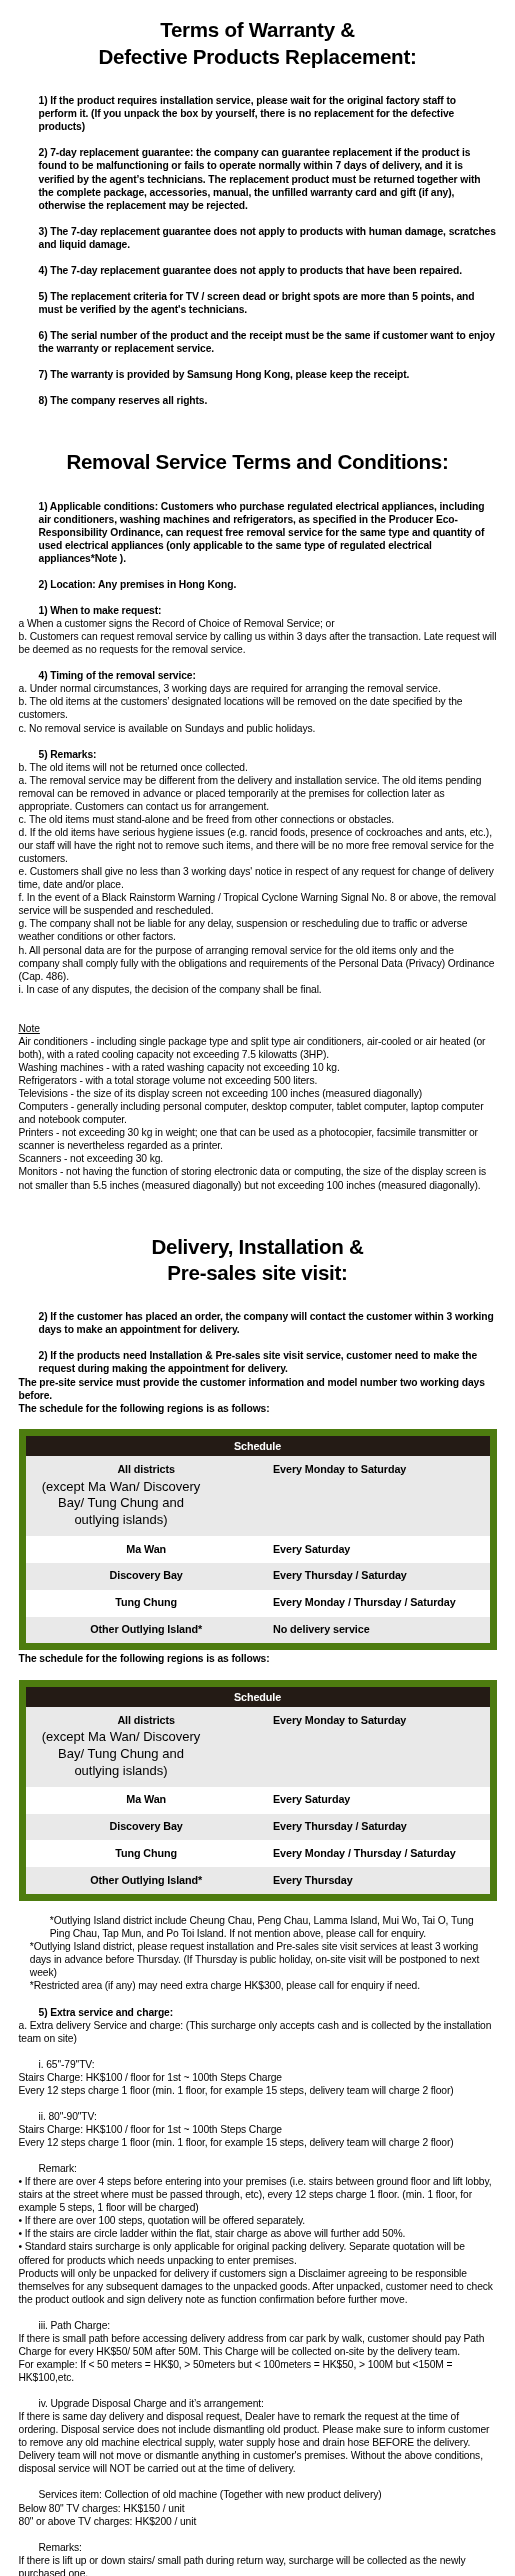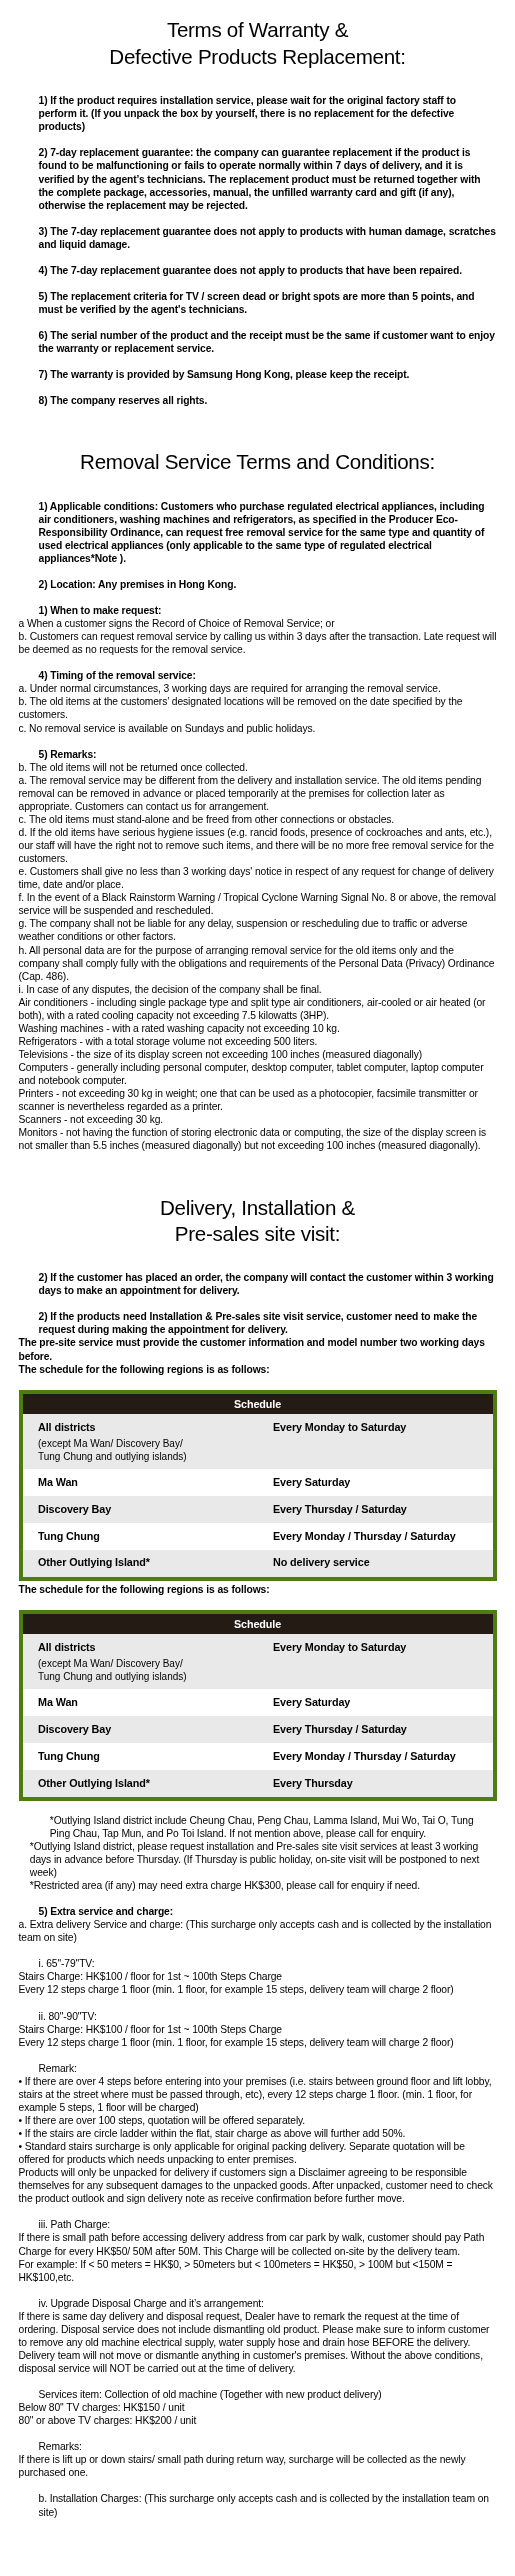--- a/index.html
+++ b/index.html
@@ -8,21 +8,21 @@
     width: 515px;
     min-height: 3533px;
     margin: 0 auto;
     padding: 13.4px 18.5px 41px 18.5px;
     background: #ffffff;
     color: #000000;
     font-family: "Liberation Sans", "DejaVu Sans", sans-serif;
   }
   .doc-title {
     font-size: 20.6px;
-    font-weight: 400;
+    font-weight: 700;
     line-height: 1.28;
     text-align: center;
     margin: 42px 0 24px 0;
     letter-spacing: -0.3px;
   }
   .doc-section.first .doc-title { margin-top: 4.1px; }
   .title-line { display: block; }
   p {
     font-size: 10.3px;
     line-height: 1.27;
@@ -34,46 +34,46 @@
   p.bp, p.bl { font-weight: 700; }
   p.nt {
     margin-top: 26px;
     text-decoration: underline;
   }
   p.fnp, p.fnl { padding-left: 11.3px; }
   table.sched {
     width: 100%;
     border-collapse: collapse;
     margin: 14.4px 0 2.1px 0;
-    border: 4px solid #4d7c0f;
+    border: 7px solid #4d7c0f;
   }
   table.sched th {
     background: #241b15;
     color: #ffffff;
     font-size: 10.8px;
     font-weight: 700;
     text-align: center;
     padding: 4.1px 5.2px;
     letter-spacing: -0.1px;
   }
   table.sched td {
     font-size: 10.8px;
     font-weight: 700;
     vertical-align: top;
     padding: 6.7px 6.2px 6.7px 15.5px;
     line-height: 1.25;
     letter-spacing: -0.1px;
   }
   table.sched tbody tr:nth-child(odd) { background: #e9e9e9; }
   table.sched tbody tr:nth-child(even) { background: #ffffff; }
-  td.region-cell { width: 50%; }
+  td.region-cell { width: 50%; text-align: center; }
   td.days-cell { width: 50%; }
   .sub {
     display: block;
-    font-size: 10px;
+    font-size: 13px;
     font-weight: 400;
     line-height: 1.3;
     margin-top: 2.1px;
     max-width: 160px;
     letter-spacing: 0;
   }
 </style>
 </head>
 <body>
 
@@ -108,20 +108,21 @@
       <p class="bp">5) Remarks:</p>
       <p class="nl">b. The old items will not be returned once collected.</p>
       <p class="nl">a. The removal service may be different from the delivery and installation service. The old items pending removal can be removed in advance or placed temporarily at the premises for collection later as appropriate. Customers can contact us for arrangement.</p>
       <p class="nl">c. The old items must stand-alone and be freed from other connections or obstacles.</p>
       <p class="nl">d. If the old items have serious hygiene issues (e.g. rancid foods, presence of cockroaches and ants, etc.), our staff will have the right not to remove such items, and there will be no more free removal service for the customers.</p>
       <p class="nl">e. Customers shall give no less than 3 working days' notice in respect of any request for change of delivery time, date and/or place.</p>
       <p class="nl">f.   In the event of a Black Rainstorm Warning / Tropical Cyclone Warning Signal No. 8 or above, the removal service will be suspended and rescheduled.</p>
       <p class="nl">g. The company shall not be liable for any delay, suspension or rescheduling due to traffic or adverse weather conditions or other factors.</p>
       <p class="nl">h. All personal data are for the purpose of arranging removal service for the old items only and the company shall comply fully with the obligations and requirements of the Personal Data (Privacy) Ordinance (Cap. 486).</p>
       <p class="nl">i. In case of any disputes, the decision of the company shall be final.</p>
+      <p class="nt">Note</p>
       <p class="nl">Air conditioners - including single package type and split type air conditioners, air-cooled or air heated (or both), with a rated cooling capacity not exceeding 7.5 kilowatts (3HP).</p>
       <p class="nl">Washing machines - with a rated washing capacity not exceeding 10 kg.</p>
       <p class="nl">Refrigerators - with a total storage volume not exceeding 500 liters.</p>
       <p class="nl">Televisions - the size of its display screen not exceeding 100 inches (measured diagonally)</p>
       <p class="nl">Computers - generally including personal computer, desktop computer, tablet computer, laptop computer and notebook computer.</p>
       <p class="nl">Printers - not exceeding 30 kg in weight; one that can be used as a photocopier, facsimile transmitter or scanner is nevertheless regarded as a printer.</p>
       <p class="nl">Scanners - not exceeding 30 kg.</p>
       <p class="nl">Monitors - not having the function of storing electronic data or computing, the size of the display screen is not smaller than 5.5 inches (measured diagonally) but not exceeding 100 inches (measured diagonally).</p>
     </section>
     <section class="doc-section">
@@ -201,21 +202,21 @@
       <p class="nl">Stairs Charge: HK$100 / floor for 1st ~ 100th Steps Charge</p>
       <p class="nl">Every 12 steps charge 1 floor (min. 1 floor, for example 15 steps, delivery team will charge 2 floor)</p>
       <p class="np">ii. 80"-90"TV:</p>
       <p class="nl">Stairs Charge: HK$100 / floor for 1st ~ 100th Steps Charge</p>
       <p class="nl">Every 12 steps charge 1 floor (min. 1 floor, for example 15 steps, delivery team will charge 2 floor)</p>
       <p class="np">Remark:</p>
       <p class="nl">• If there are over 4 steps before entering into your premises (i.e. stairs between ground floor and lift lobby, stairs at the street where must be passed through, etc), every 12 steps charge 1 floor. (min. 1 floor, for example 5 steps, 1 floor will be charged)</p>
       <p class="nl">• If there are over 100 steps, quotation will be offered separately.</p>
       <p class="nl">• If the stairs are circle ladder within the flat, stair charge as above will further add 50%.</p>
       <p class="nl">• Standard stairs surcharge is only applicable for original packing delivery. Separate quotation will be offered for products which needs unpacking to enter premises.</p>
-      <p class="nl">Products will only be unpacked for delivery if customers sign a Disclaimer agreeing to be responsible themselves for any subsequent damages to the unpacked goods. After unpacked, customer need to check the product outlook and sign delivery note as receive confirmation before further move.</p>
+      <p class="nl">Products will only be unpacked for delivery if customers sign a Disclaimer agreeing to be responsible themselves for any subsequent damages to the unpacked goods. After unpacked, customer need to check the product outlook and sign delivery note as function confirmation before further move.</p>
       <p class="np">iii. Path Charge:</p>
       <p class="nl">If there is small path before accessing delivery address from car park by walk, customer should pay Path Charge for every HK$50/ 50M after 50M. This Charge will be collected on-site by the delivery team.</p>
       <p class="nl">For example: If &lt; 50 meters = HK$0, &gt; 50meters but &lt; 100meters = HK$50, &gt; 100M but &lt;150M = HK$100,etc.</p>
       <p class="np">iv. Upgrade Disposal Charge and it’s arrangement:</p>
       <p class="nl">If there is same day delivery and disposal request, Dealer have to remark the request at the time of ordering. Disposal service does not include dismantling old product. Please make sure to inform customer to remove any old machine electrical supply, water supply hose and drain hose BEFORE the delivery. Delivery team will not move or dismantle anything in customer's premises. Without the above conditions, disposal service will NOT be carried out at the time of delivery.</p>
       <p class="np">Services item: Collection of old machine (Together with new product delivery)</p>
       <p class="nl">Below 80" TV charges: HK$150 / unit</p>
       <p class="nl">80" or above TV charges: HK$200 / unit</p>
       <p class="np">Remarks:</p>
       <p class="nl">If there is lift up or down stairs/ small path during return way, surcharge will be collected as the newly purchased one.</p>

